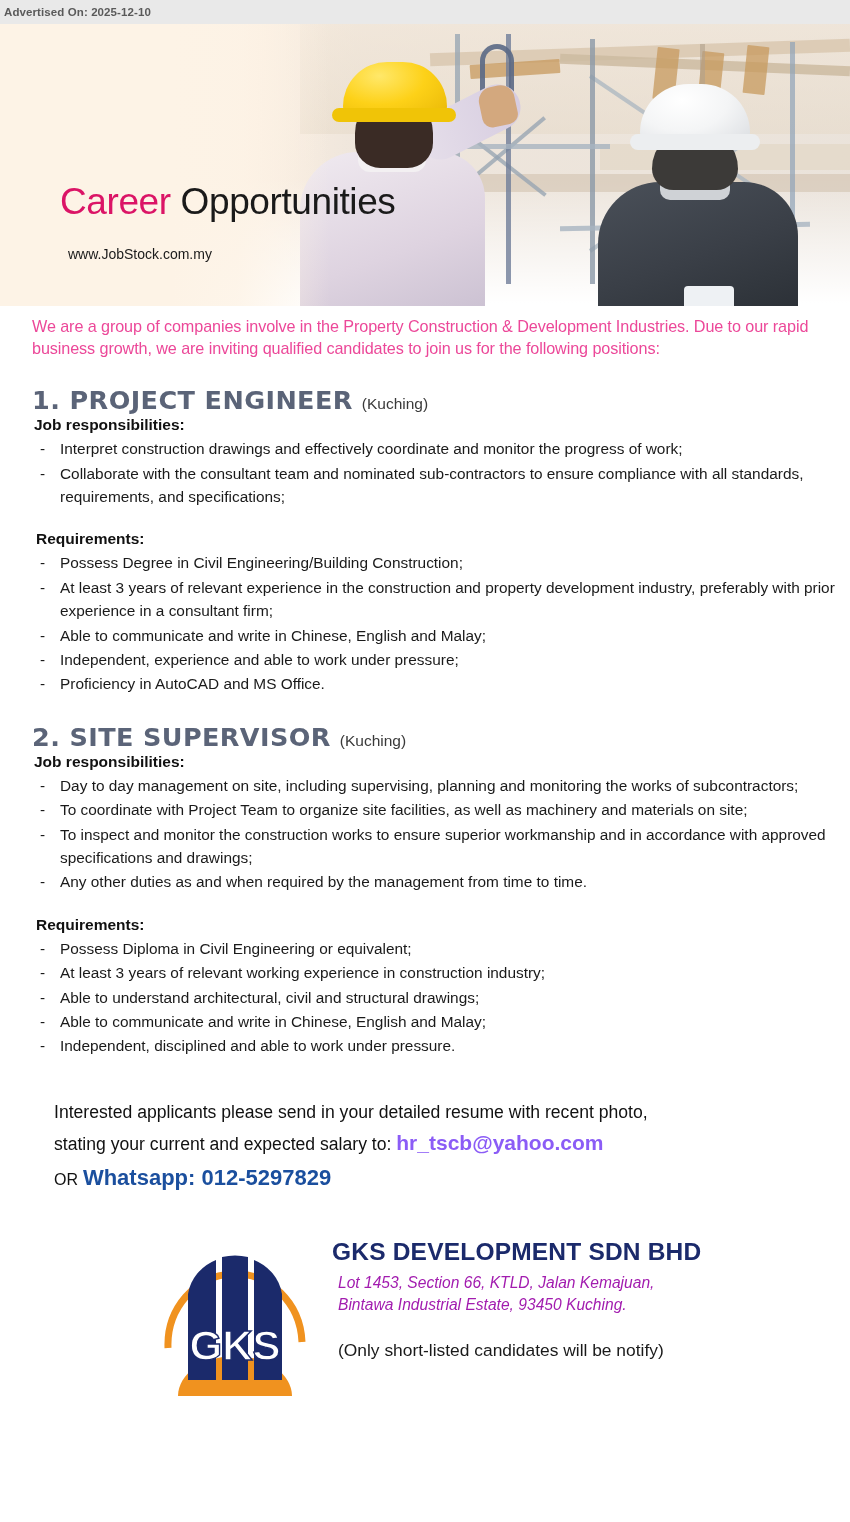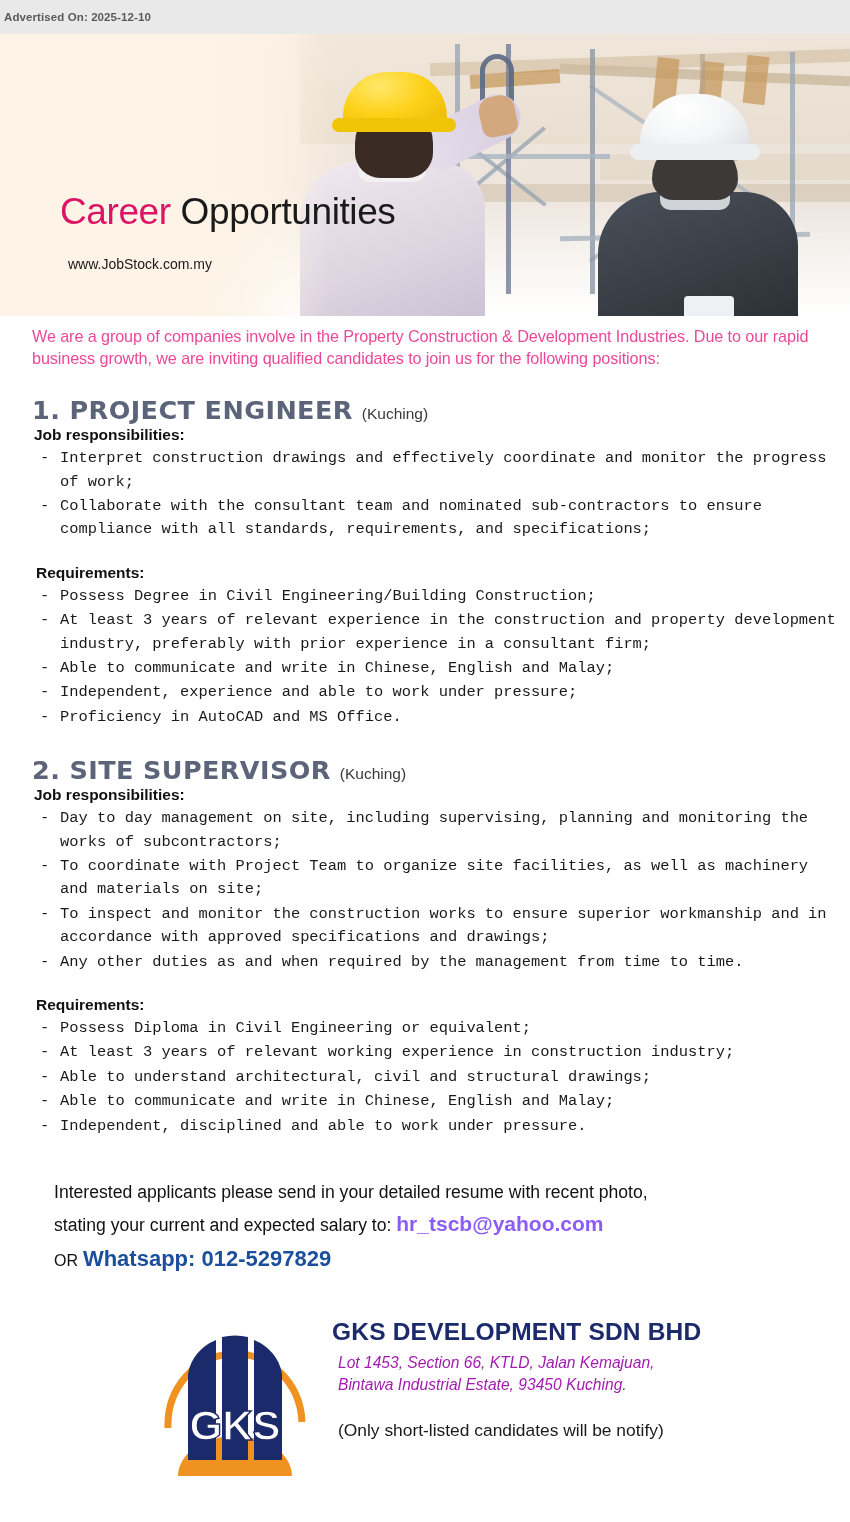--- a/index.html
+++ b/index.html
@@ -6,21 +6,21 @@
   html, body {
     width: 850px;
     height: 1522px;
     background: #ffffff;
     font-family: "Liberation Sans", sans-serif;
   }
   body { position: relative; overflow: hidden; }
 
   
   .adbar {
-    height: 34px;
+    height: 24px;
     background: #e9e9e9;
     display: flex;
     align-items: center;
     padding-left: 4px;
   }
   .adbar-text {
     font-size: 11.5px;
     font-weight: bold;
     color: #5a5a5a;
     letter-spacing: .1px;
@@ -225,21 +225,20 @@
   .req-head { margin-top: 22px; margin-left: 4px; }
 
   ul.blist { list-style: none; margin-top: 3px; }
   ul.blist li {
     position: relative;
     padding-left: 28px;
     margin-bottom: 1px;
     font-size: 15.4px;
     line-height: 1.52;
     color: #1a1a1a;
-    font-family: Liberation Mono, monospace;
   }
   ul.blist li::before {
     content: "-";
     position: absolute;
     left: 8px;
     top: 0;
     color: #1a1a1a;
   }
 
   

